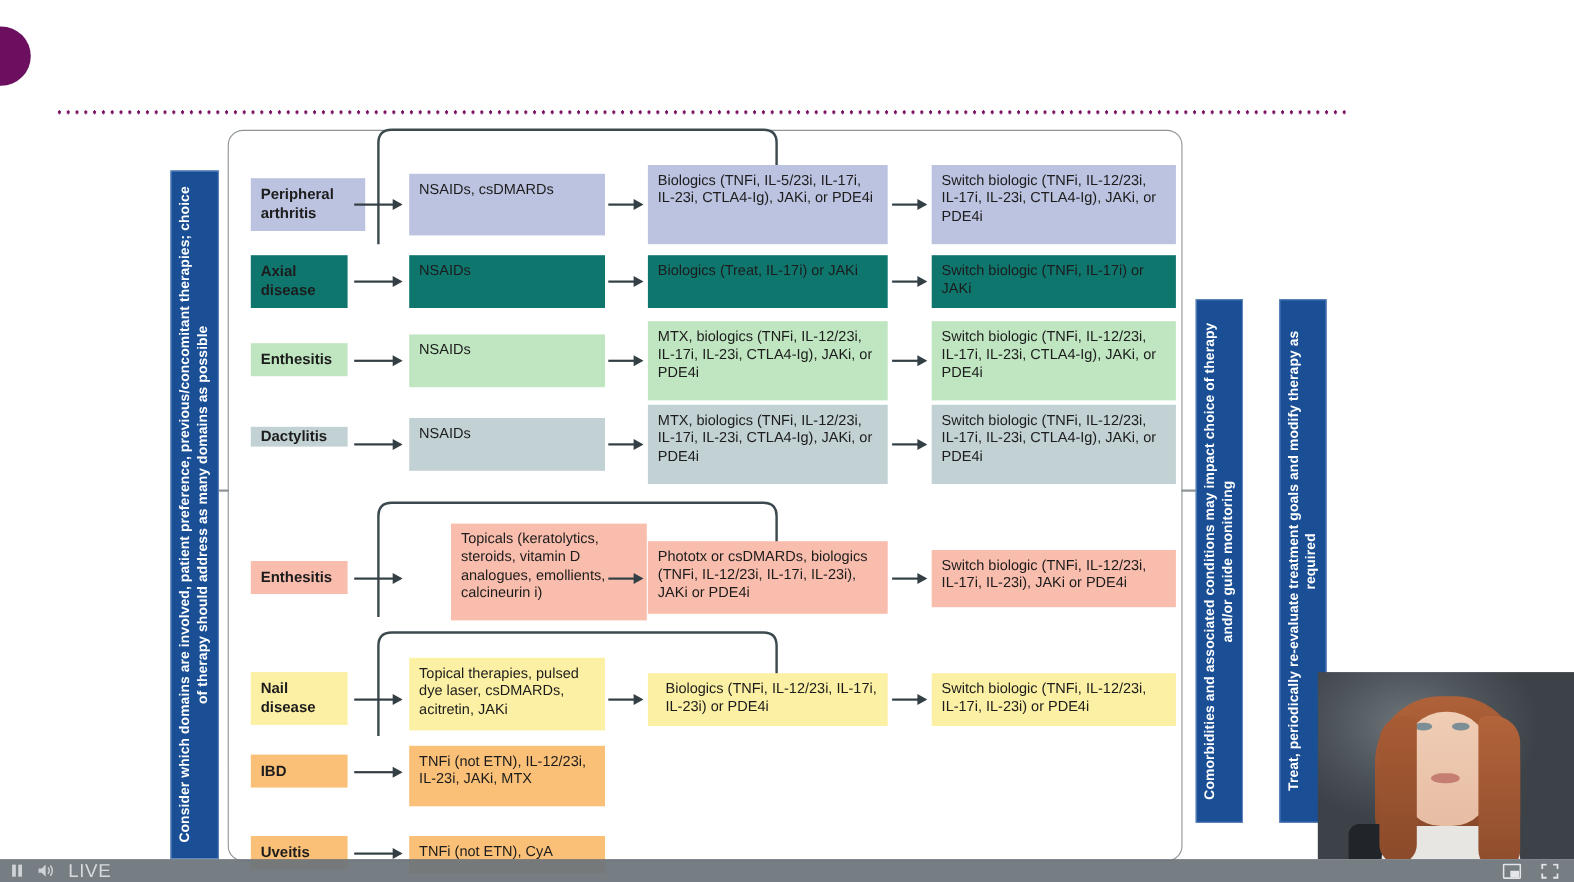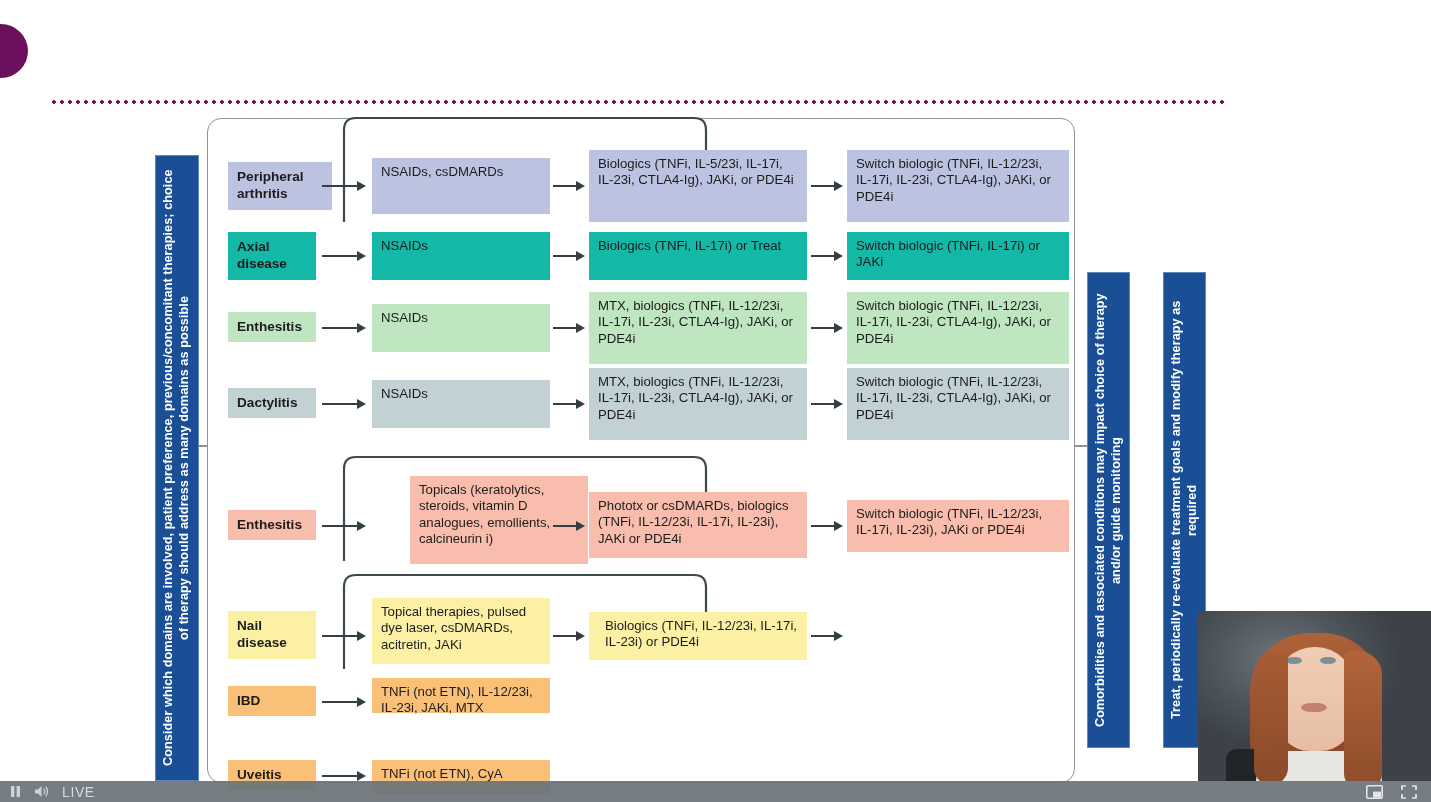--- a/index.html
+++ b/index.html
@@ -59,21 +59,21 @@
   
   .box {
     position: absolute; font-size: 13.2px; line-height: 1.24;
     color: #1c1c1c; padding: 6px 8px 6px 9px;
     font-family: "Liberation Sans", sans-serif;
   }
   .box.label { font-weight: bold; font-size: 13.6px; display:flex; align-items:center; }
 
   
   .c-periph { background: #bcc3e0; }
-  .c-axial  { background: #14b8a6; }
+  .c-axial  { background: #0f766e; }
   .c-enth   { background: #bfe6c0; }
   .c-dact   { background: #c2d1d3; }
   .c-psor   { background: #f9bdad; }
   .c-nail   { background: #fcf0a4; }
   .c-ibd    { background: #fbc077; }
   .c-uve    { background: #fbc077; }
 
   
   .arrow { position: absolute; height: 2px; background: #333f45; }
   .arrow::after {
@@ -88,21 +88,21 @@
   .curve { position: absolute; overflow: visible; }
 
   
   .player-bar {
     position: absolute; left: 0; top: 781px; width: 1431px; height: 21px;
     background: rgba(108,115,122,0.93);
     display: flex; align-items: center; gap: 12px; padding-left: 9px;
   }
   .pbtn { display:flex; align-items:center; justify-content:center; }
   .live-text {
-    color: #d8dadd; font-size: 14px; letter-spacing: 0.6px;
+    color: #d8dadd; font-size: 17px; letter-spacing: 0.6px;
     font-family: "Liberation Sans", sans-serif;
   }
   .right-ctrls { margin-left: auto; display: flex; gap: 18px; padding-right: 14px; align-items:center; }
 
   .webcam {
     position: absolute; left: 1198px; top: 611px; width: 233px; height: 170px;
     overflow: hidden;
     background:
       radial-gradient(ellipse 120px 90px at 35% 28%, #6d747a 0%, #4e555b 55%, #3c4247 100%);
   }
@@ -163,33 +163,33 @@
     <div class="box c-periph" style="left:372px; top:50px; width:178px; height:56px;">NSAIDs, csDMARDs</div>
     <div class="arrow" style="left:553px; top:77px; width:30px;"></div>
     <div class="box c-periph" style="left:589px; top:42px; width:218px; height:72px;">Biologics (TNFi, IL-5/23i, IL-17i, IL-23i, CTLA4-Ig), JAKi, or PDE4i</div>
     <div class="arrow" style="left:811px; top:77px; width:30px;"></div>
     <div class="box c-periph" style="left:847px; top:42px; width:222px; height:72px;">Switch biologic (TNFi, IL-12/23i, IL-17i, IL-23i, CTLA4-Ig), JAKi, or PDE4i</div>
 
     <div class="box label c-axial" style="left:228px; top:124px; width:88px; height:48px;">Axial disease</div>
     <div class="arrow" style="left:322px; top:147px; width:42px;"></div>
     <div class="box c-axial" style="left:372px; top:124px; width:178px; height:48px;">NSAIDs</div>
     <div class="arrow" style="left:553px; top:147px; width:30px;"></div>
-    <div class="box c-axial" style="left:589px; top:124px; width:218px; height:48px;">Biologics (TNFi, IL-17i) or Treat</div>
+    <div class="box c-axial" style="left:589px; top:124px; width:218px; height:48px;">Biologics (Treat, IL-17i) or JAKi</div>
     <div class="arrow" style="left:811px; top:147px; width:30px;"></div>
     <div class="box c-axial" style="left:847px; top:124px; width:222px; height:48px;">Switch biologic (TNFi, IL-17i) or JAKi</div>
 
     <div class="box label c-enth" style="left:228px; top:204px; width:88px; height:30px;">Enthesitis</div>
     <div class="arrow" style="left:322px; top:219px; width:42px;"></div>
     <div class="box c-enth" style="left:372px; top:196px; width:178px; height:48px;">NSAIDs</div>
     <div class="arrow" style="left:553px; top:219px; width:30px;"></div>
     <div class="box c-enth" style="left:589px; top:184px; width:218px; height:72px;">MTX, biologics (TNFi, IL-12/23i, IL-17i, IL-23i, CTLA4-Ig), JAKi, or PDE4i</div>
     <div class="arrow" style="left:811px; top:219px; width:30px;"></div>
     <div class="box c-enth" style="left:847px; top:184px; width:222px; height:72px;">Switch biologic (TNFi, IL-12/23i, IL-17i, IL-23i, CTLA4-Ig), JAKi, or PDE4i</div>
 
-    <div class="box label c-dact" style="left:228px; top:280px; width:88px; height:30px;">Dactylitis</div>
+    <div class="box label c-dact" style="left:228px; top:280px; width:88px; height:18px;">Dactylitis</div>
     <div class="arrow" style="left:322px; top:295px; width:42px;"></div>
     <div class="box c-dact" style="left:372px; top:272px; width:178px; height:48px;">NSAIDs</div>
     <div class="arrow" style="left:553px; top:295px; width:30px;"></div>
     <div class="box c-dact" style="left:589px; top:260px; width:218px; height:72px;">MTX, biologics (TNFi, IL-12/23i, IL-17i, IL-23i, CTLA4-Ig), JAKi, or PDE4i</div>
     <div class="arrow" style="left:811px; top:295px; width:30px;"></div>
     <div class="box c-dact" style="left:847px; top:260px; width:222px; height:72px;">Switch biologic (TNFi, IL-12/23i, IL-17i, IL-23i, CTLA4-Ig), JAKi, or PDE4i</div>
 
     <svg class="curve" style="left:342px; top:345px; width:380px; height:110px;">
       <path d="M2,108 L2,16 Q2,4 14,4 L352,4 Q364,4 364,16 L364,68" fill="none" stroke="#3c4a4f" stroke-width="2.2"></path>
       <path d="M364,86 l-6,-13 l12,0 z" fill="#3c4a4f"></path>
@@ -205,24 +205,25 @@
     <svg class="curve" style="left:342px; top:463px; width:380px; height:100px;">
       <path d="M2,98 L2,16 Q2,4 14,4 L352,4 Q364,4 364,16 L364,58" fill="none" stroke="#3c4a4f" stroke-width="2.2"></path>
       <path d="M364,76 l-6,-13 l12,0 z" fill="#3c4a4f"></path>
     </svg>
     <div class="box label c-nail" style="left:228px; top:503px; width:88px; height:48px;">Nail disease</div>
     <div class="arrow" style="left:322px; top:527px; width:42px;"></div>
     <div class="box c-nail" style="left:372px; top:490px; width:178px; height:66px;">Topical therapies, pulsed dye laser, csDMARDs, acitretin, JAKi</div>
     <div class="arrow" style="left:553px; top:527px; width:30px;"></div>
     <div class="box c-nail" style="left:589px; top:504px; width:218px; height:48px;padding-left:16px;">Biologics (TNFi, IL-12/23i, IL-17i, IL-23i) or PDE4i</div>
     <div class="arrow" style="left:811px; top:527px; width:30px;"></div>
+    <div class="box c-nail" style="left:847px; top:504px; width:222px; height:48px;">Switch biologic (TNFi, IL-12/23i, IL-17i, IL-23i) or PDE4i</div>
 
     <div class="box label c-ibd" style="left:228px; top:578px; width:88px; height:30px;">IBD</div>
     <div class="arrow" style="left:322px; top:593px; width:42px;"></div>
-    <div class="box c-ibd" style="left:372px; top:570px; width:178px; height:35px;">TNFi (not ETN), IL-12/23i, IL-23i, JAKi, MTX</div>
+    <div class="box c-ibd" style="left:372px; top:570px; width:178px; height:55px;">TNFi (not ETN), IL-12/23i, IL-23i, JAKi, MTX</div>
 
     <div class="box label c-uve" style="left:228px; top:652px; width:88px; height:30px;">Uveitis</div>
     <div class="arrow" style="left:322px; top:667px; width:42px;"></div>
     <div class="box c-uve" style="left:372px; top:652px; width:178px; height:34px;">TNFi (not ETN), CyA</div>
 
   </div>
 
   <div class="webcam">
     <div class="wc-hair"></div>
     <div class="wc-chair"></div>

